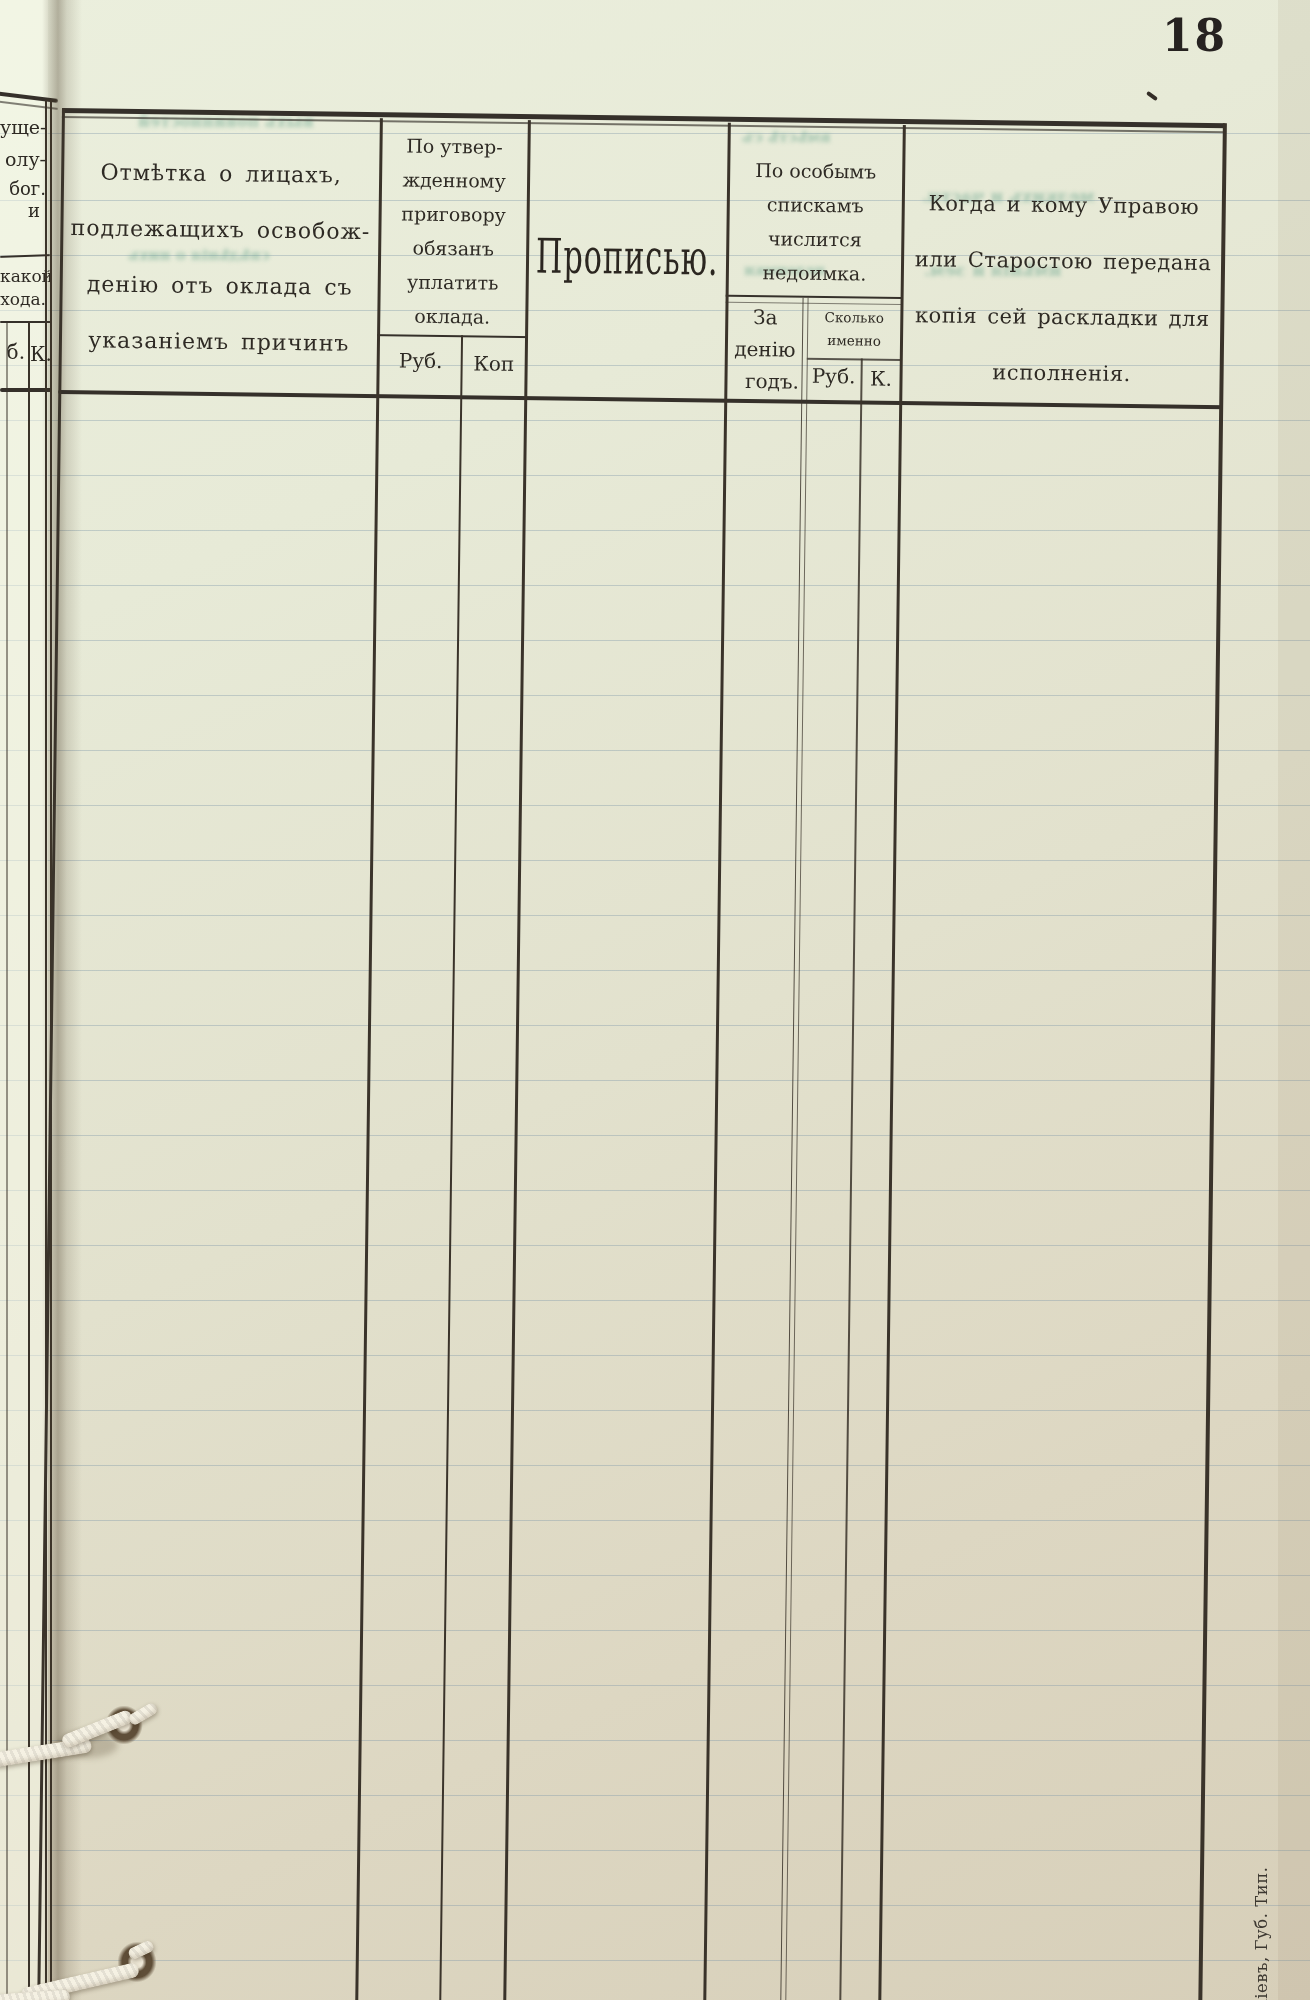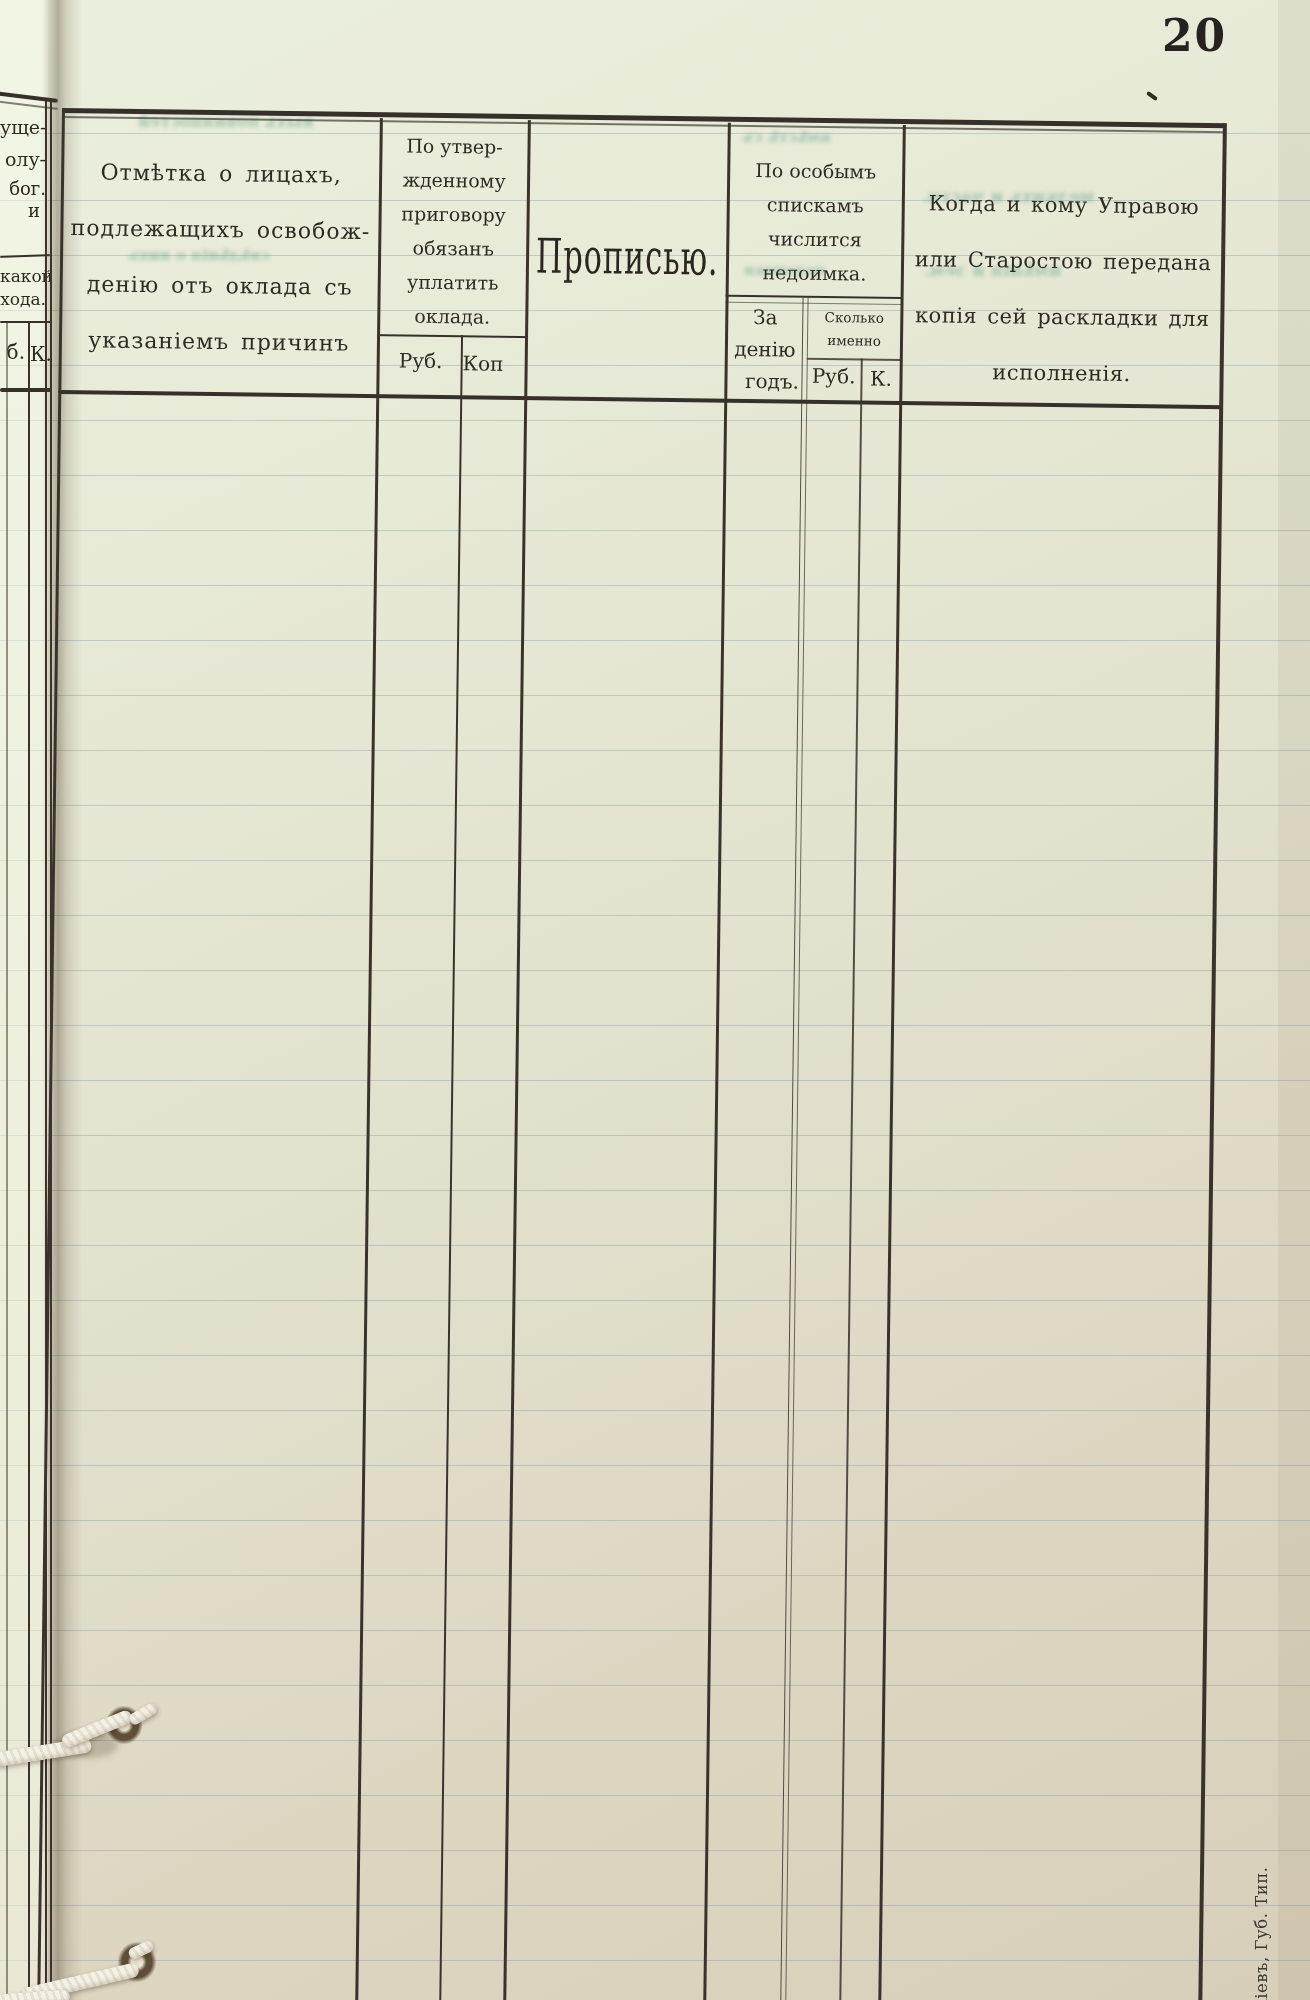--- a/index.html
+++ b/index.html
@@ -57,21 +57,21 @@
   <div class="abs" style="left:42px;top:0;width:40px;height:2000px;
               background:linear-gradient(90deg,rgba(70,55,35,0) 0%,rgba(70,55,35,.35) 40%,rgba(70,55,35,.15) 62%,rgba(70,55,35,0) 100%);"></div>
 
   <div class="ghost" style="left:138px;top:112px;font-size:16px;">выхъ повинностей</div>
   <div class="ghost" style="left:128px;top:246px;font-size:15px;">свѣдѣнія о нихъ</div>
   <div class="ghost" style="left:742px;top:128px;font-size:15px;">вмѣстѣ съ</div>
   <div class="ghost" style="left:744px;top:262px;font-size:14px;">недоимки</div>
   <div class="ghost" style="left:922px;top:186px;font-size:17px;">мелкихъ и частн.</div>
   <div class="ghost" style="left:924px;top:260px;font-size:17px;">имѣнія и зем.</div>
 
-  <div class="txt" style="left:1162px;top:10px;font-size:44px;font-weight:bold;letter-spacing:2px;color:#262220;">20</div>
+  <div class="txt" style="left:1162px;top:10px;font-size:44px;font-weight:bold;letter-spacing:2px;color:#262220;">18</div>
   <div class="abs" style="left:1146px;top:94px;width:12px;height:4px;background:#332d26;border-radius:2px;transform:rotate(35deg);"></div>
 
   <div class="abs" style="left:62px;top:108px;width:1166px;height:1892px;transform:rotate(.75deg);transform-origin:0 0;">
 
     <div class="hz" style="left:0;top:0;width:1164px;height:5px;"></div>
     <div class="hz" style="left:0;top:8px;width:1164px;height:2px;opacity:.65;"></div>
 
     <div class="hz" style="left:0;top:282px;width:1164px;height:4px;"></div>
 
     <div class="txt" style="left:4px;top:36px;width:312px;text-align:center;font-size:22px;letter-spacing:1px;word-spacing:4px;">
@@ -84,21 +84,21 @@
     <div class="txt" style="left:322px;top:16px;width:142px;text-align:center;font-size:19px;">
       <span class="hline" style="line-height:34px;">По утвер-</span>
       <span class="hline" style="line-height:34px;">жденному</span>
       <span class="hline" style="line-height:34px;">приговору</span>
       <span class="hline" style="line-height:34px;">обязанъ</span>
       <span class="hline" style="line-height:34px;">уплатить</span>
       <span class="hline" style="line-height:34px;">оклада.</span>
     </div>
     <div class="hz" style="left:318px;top:222px;width:150px;height:2px;"></div>
     <div class="txt" style="left:322px;top:236px;width:80px;text-align:center;font-size:20px;">Руб.</div>
-    <div class="txt" style="left:404px;top:238px;width:62px;font-size:20px;">Коп</div>
+    <div class="txt" style="left:404px;top:238px;width:62px;text-align:center;font-size:20px;">Коп</div>
 
     <div class="abs" style="left:468px;top:0;width:198px;height:282px;display:flex;align-items:center;justify-content:center;">
       <span style="display:inline-block;font-size:33px;letter-spacing:1px;transform:scale(.92,1.45);color:#2b2620;">Прописью.</span>
     </div>
 
     <div class="txt" style="left:668px;top:36px;width:173px;text-align:center;font-size:19px;">
       <span class="hline" style="line-height:34px;">По особымъ</span>
       <span class="hline" style="line-height:34px;">спискамъ</span>
       <span class="hline" style="line-height:34px;">числится</span>
       <span class="hline" style="line-height:34px;">недоимка.</span>

